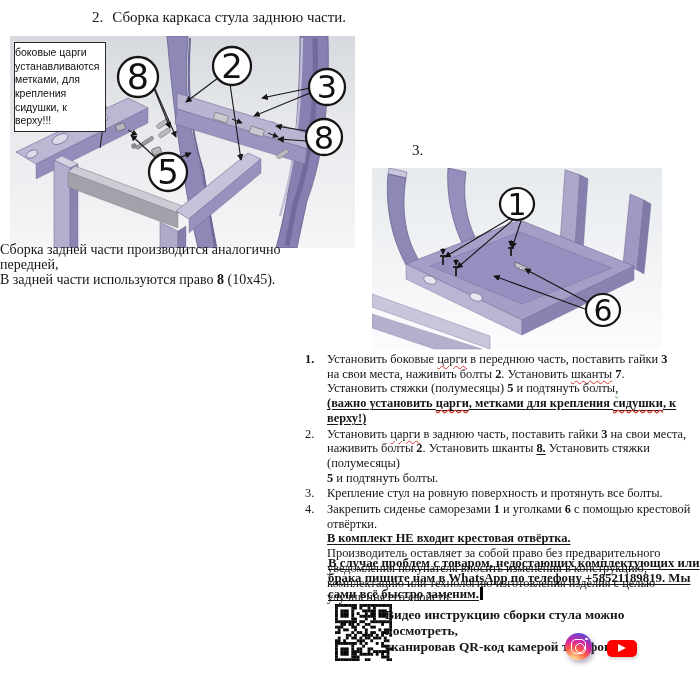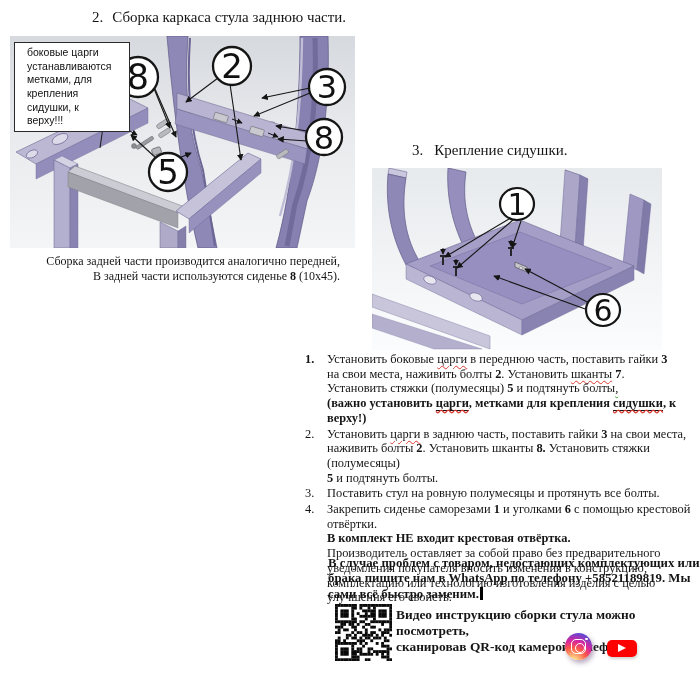--- a/index.html
+++ b/index.html
@@ -2,54 +2,54 @@
 <html><head>
 <meta charset="utf-8">
 <style>
   html,body{margin:0;padding:0;}
   body{
     width:700px;height:700px;background:#ffffff;position:relative;
     font-family:"Liberation Serif", serif;color:#151515;overflow:hidden;
   }
   .abs{position:absolute;}
   .b{font-weight:bold;}
-  .u{text-decoration-thickness:1.2px;text-underline-offset:2px;}
+  .u{text-decoration:underline;text-decoration-thickness:1.2px;text-underline-offset:2px;}
   .sq-red{text-decoration:underline;text-decoration-style:wavy;text-decoration-color:#d93a30;text-decoration-thickness:1px;text-underline-offset:2px;}
   .sq-green{text-decoration:underline;text-decoration-style:wavy;text-decoration-color:#3aa53a;text-decoration-thickness:1px;text-underline-offset:2px;}
   .u.sq-red{border-bottom:1.2px solid #111;text-decoration:underline;text-decoration-style:wavy;text-decoration-color:#d93a30;}
 
   .doc-title{left:92px;top:9px;font-size:15px;display:flex;gap:9px;}
   .h3{left:412px;top:142px;font-size:15px;display:flex;gap:11px;}
 
   .fig{overflow:hidden;}
   #fig1{left:10px;top:36px;width:345px;height:212px;}
   #fig2{left:372px;top:168px;width:290px;height:182px;}
   .fig svg{display:block;}
   svg text.callout-num{font-family:"DejaVu Sans",sans-serif;font-weight:400;fill:#111;text-anchor:middle;}
 
   .notebox{
     left:4px;top:6px;width:90px;background:#fff;border:1.7px solid #2a2a2a;
-    font:10.5px/1.3 "Liberation Sans",sans-serif;padding:3px 12px;color:#111;
+    font:10.5px/1.3 "Liberation Sans",sans-serif;padding:3px 0;color:#111;
   }
 
-  .caption{left:0px;top:254px;width:340px;text-align:right;font-size:12px;line-height:15px;}
+  .caption{left:0px;top:242px;width:340px;text-align:left;font-size:14px;line-height:15px;}
 
   .list{left:305px;top:352px;width:394px;font-size:12.4px;line-height:14.7px;}
   .li{display:flex;margin-bottom:1px;}
   .li .num{flex:0 0 22px;width:22px;}
   .li .body{flex:1;}
 
   .contact{left:328px;top:556px;width:374px;font-size:12.8px;line-height:15.4px;}
   .cursor{display:inline-block;width:3px;height:13px;background:#000;vertical-align:-2px;margin-left:1px;}
 
   .qr{left:335px;top:604px;width:57px;height:57px;}
   .qr svg{width:57px;height:57px;}
   .qr g.modules rect{fill:#0a0a0a;}
 
-  .video-note{left:396px;top:607px;width:292px;font-size:13.4px;line-height:16px;font-weight:bold;}
+  .video-note{left:385px;top:607px;width:292px;font-size:13.4px;line-height:16px;font-weight:bold;}
 
   .insta{
     left:565px;top:633px;width:27px;height:27px;border-radius:50%;
     background:radial-gradient(circle at 28% 110%, #fdf497 0%, #fdf497 6%, #fd5949 42%, #d6249f 62%, #285AEB 96%);
     box-shadow:2px 3px 5px rgba(96,64,110,0.45);
   }
   .insta .cam{position:absolute;left:6px;top:6px;right:6px;bottom:6px;border:1.6px solid #fff;border-radius:5px;}
   .insta .lens{position:absolute;left:50%;top:50%;width:8px;height:8px;margin:-4px 0 0 -4px;border:1.4px solid #fff;border-radius:50%;}
   .insta .flash{position:absolute;right:4.5px;top:4.5px;width:2.4px;height:2.4px;background:#fff;border-radius:50%;}
 
@@ -170,26 +170,25 @@
       <text class="callout-num" x="158" y="148" font-size="34">5</text>
     </g>
   </svg>
   <div class="abs notebox">
     <span>боковые царги устанавливаются метками, для крепления сидушки, к верху!!!</span>
   </div>
 </div>
 
 <div class="abs caption">
   <div><span>Сборка задней части производится аналогично передней,</span></div>
-  <div><span>В задней части используются сиденье </span><span class="b">8</span><span> (10x45).</span></div>
+  <div><span>В задней части используются право </span><span class="b">8</span><span> (10x45).</span></div>
 </div>
 
 <div class="abs h3">
   <span>3.</span>
-  <span>Крепление сидушки.</span>
 </div>
 
 <div id="fig2" class="abs fig">
   <svg viewBox="0 0 290 182" width="290" height="182">
     <defs>
       <linearGradient id="bg2" x1="0" y1="0" x2="0" y2="1">
         <stop offset="0" stop-color="#e7eaed"></stop>
           <stop offset="1" stop-color="#fbfcfd"></stop>
       </linearGradient>
       <marker id="ahB" viewBox="0 0 8 8" refX="7" refY="4" markerWidth="6" markerHeight="6" orient="auto">
@@ -256,21 +255,21 @@
   <div class="li">
     <span class="num b">1.</span>
     <div class="body"><span>Установить боковые </span><span class="sq-red">царги</span><span> в переднюю часть, поставить гайки </span><span class="b">3</span><br><span>на свои места, наживить болты </span><span class="b">2</span><span>. Установить </span><span class="sq-red">шканты</span><span> </span><span class="b">7</span><span>.</span><br><span>Установить стяжки (полумесяцы) </span><span class="b">5</span><span> и подтянуть болты</span><span class="sq-green">,</span><br><span class="b u">(важно установить </span><span class="b u sq-red">царги</span><span class="b u">, метками для крепления </span><span class="b u sq-red">сидушки</span><span class="b u">, к верху!)</span></div>
   </div>
   <div class="li">
     <span class="num">2.</span>
     <div class="body"><span>Установить </span><span class="sq-red">царги</span><span> в заднюю часть, поставить гайки </span><span class="b">3</span><span> на свои места,</span><br><span>наживить болты </span><span class="b">2</span><span>. Установить шканты </span><span class="b u">8.</span><span> Установить стяжки (полумесяцы)</span><br><span class="b">5</span><span> и подтянуть болты.</span></div>
   </div>
   <div class="li">
     <span class="num">3.</span>
-    <div class="body"><span>Поставить стул на ровную полумесяцы и протянуть все болты.</span></div>
+    <div class="body"><span>Крепление стул на ровную поверхность и протянуть все болты.</span></div>
   </div>
   <div class="li">
     <span class="num">4.</span>
     <div class="body"><span> Закрепить сиденье саморезами </span><span class="b">1</span><span> и уголками </span><span class="b">6</span><span> с помощью крестовой</span><br><span>отвёртки.</span><br><span class="b u">В комплект НЕ входит крестовая отвёртка.</span><br><span>Производитель оставляет за собой право без предварительного уведомления покупателя вносить изменения в конструкцию, комплектацию или технологию изготовления изделия с целью улучшения его свойств.</span></div>
   </div>
 </div>
 
 <div class="abs contact">
   <span><span class="b u">В случае проблем с товаром, недостающих комплектующих или брака пишите нам в WhatsApp по телефону +58521189819. Мы сами всё быстро заменим.</span></span><span class="cursor"></span>
 </div>

